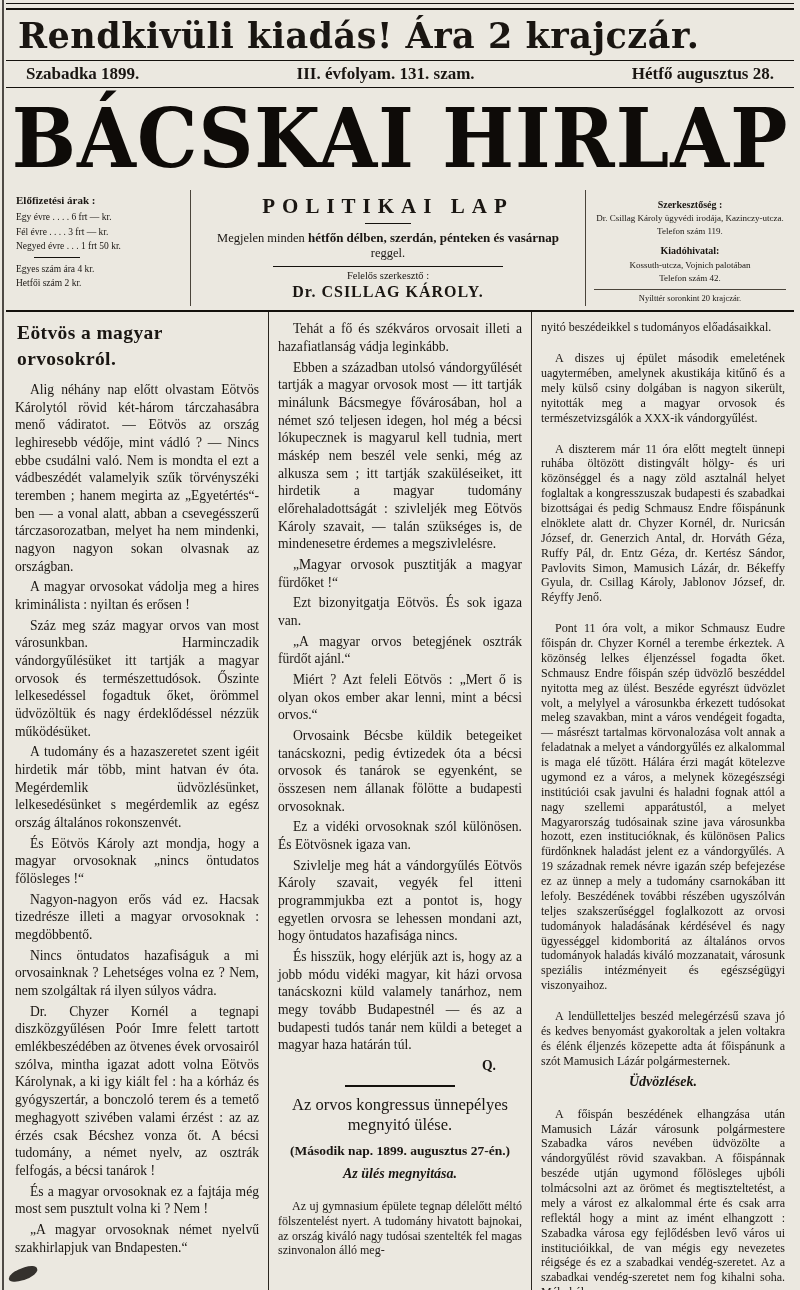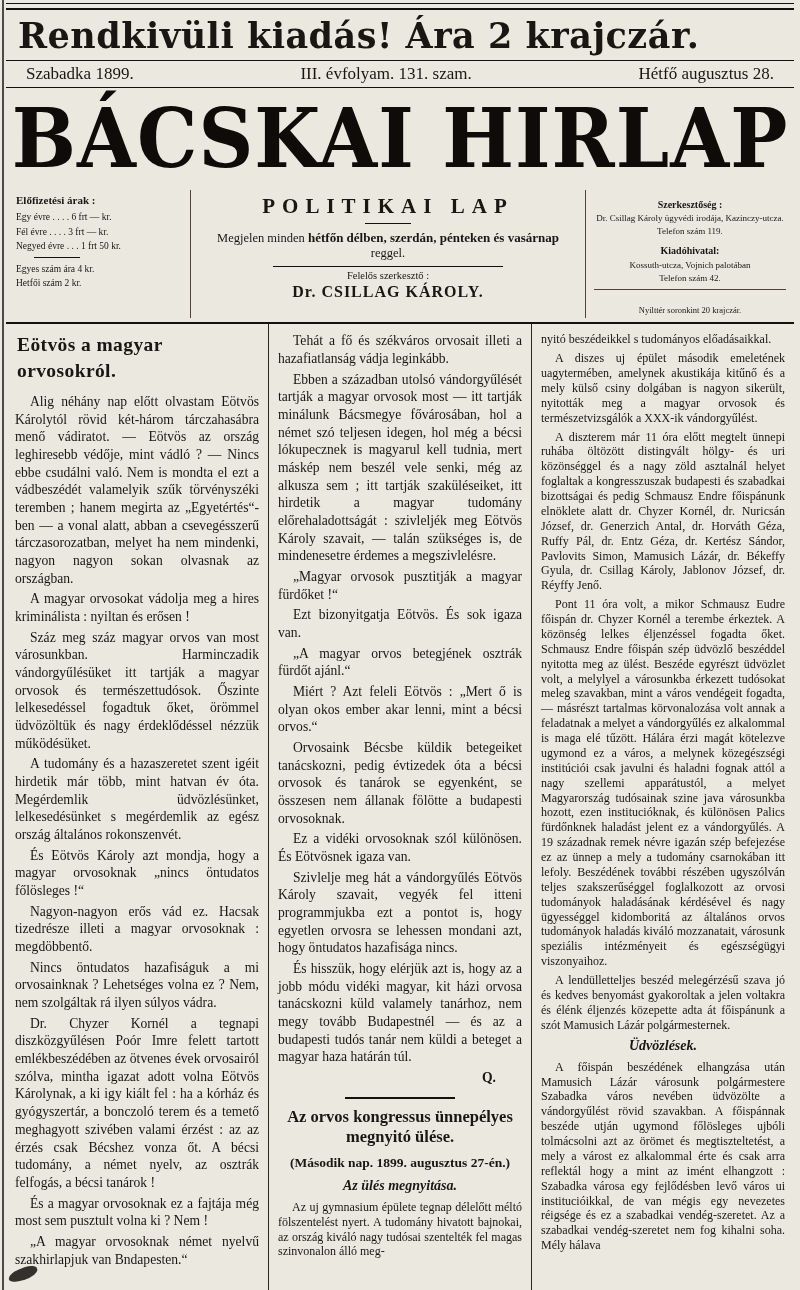--- a/index.html
+++ b/index.html
@@ -19,21 +19,21 @@
   .top-lines{height:4px;border-top:1px solid #14110d;border-bottom:2px solid #14110d;margin:3px 6px 0 6px;}
   .banner{
     font-family:"DejaVu Serif",serif;font-weight:bold;
     font-size:35px;line-height:1.15;
     padding:6px 10px 4px 12px;letter-spacing:.5px;
     border-bottom:1px solid #14110d;margin:0 6px;
     white-space:nowrap;
   }
   .dateline{
     display:flex;justify-content:space-between;align-items:center;
-    font-weight:normal;font-size:17px;
+    font-weight:bold;font-size:17px;
     padding:3px 14px;margin:0 6px;
     border-bottom:1px solid #14110d;
   }
   .dateline .dl-cell{padding:0 6px;}
   .masthead{
     font-family:"DejaVu Serif",serif;font-weight:bold;
     font-size:76px;line-height:1.02;letter-spacing:1px;
     text-align:center;white-space:nowrap;
     padding:8px 0 2px 0;color:#0e0b08;
     transform:scaleY(1.08);transform-origin:top center;
@@ -49,35 +49,35 @@
   .hbox-title{font-weight:bold;font-size:11px;margin-bottom:2px;}
   .mini-rule{width:46px;border-top:1px solid #14110d;margin:4px auto;}
   .mini-rule.left{margin:4px 0 4px 18px;}
   .subtitle{font-size:21px;letter-spacing:7px;font-weight:bold;margin-top:4px;}
   .schedule{font-size:12.5px;margin-top:6px;}
   .schedule b{font-size:13px;}
   .center-rule{width:230px;border-top:1px solid #14110d;margin:5px auto 3px auto;}
   .editor-label{font-size:10.5px;}
   .editor-name{font-weight:bold;font-size:16px;letter-spacing:1px;margin-top:2px;}
   .hb-bold{font-weight:bold;font-size:10px;margin-top:6px;}
-  .hb-foot{border-top:1px solid #4a443a;margin-top:4px;padding-top:14px;font-size:8.5px;}
+  .hb-foot{border-top:1px solid #4a443a;margin-top:4px;padding-top:2px;font-size:8.5px;}
   .columns{
     flex:1;display:flex;align-items:stretch;
     margin:0 6px;overflow:hidden;
   }
   .col{flex:1;padding:8px 9px 4px 9px;overflow:hidden;
     font-size:13.6px;line-height:1.3;}
   .col-div{width:1px;background:#2a2620;}
   .blk-h1{font-size:19.5px;font-weight:bold;letter-spacing:.4px;margin:0 0 10px 2px;}
   .blk-p{text-align:justify;text-indent:15px;margin:0 0 3px 0;}
-  .blk-ps{text-align:justify;text-indent:14px;margin:4px 0 3px 0;font-size:12px;line-height:1.24;}
+  .blk-ps{text-align:justify;text-indent:14px;margin:16px 0 3px 0;font-size:12px;line-height:1.24;}
   .blk-pns{text-align:justify;margin:0 0 3px 0;font-size:12px;line-height:1.24;}
   .blk-sig{text-align:right;font-weight:bold;padding-right:26px;margin:2px 0 6px 0;}
   .blk-rule{width:110px;border-top:2px solid #14110d;margin:10px auto 8px auto;}
-  .blk-h2{text-align:center;font-weight:bold;font-size:16.5px;line-height:1.25;margin:2px 2px 6px 2px;}
+  .blk-h2{text-align:center;font-weight:normal;font-size:16.5px;line-height:1.25;margin:2px 2px 6px 2px;}
   .blk-h3{text-align:center;font-weight:bold;font-size:13.5px;margin:0 0 5px 0;}
   .blk-h4{text-align:center;font-weight:bold;font-style:italic;font-size:14px;margin:4px 0 5px 0;}
 </style>
 </head>
 <body>
 
 <div class="page">
   <div class="edge-left"></div>
   <div class="top-lines"></div>
 

